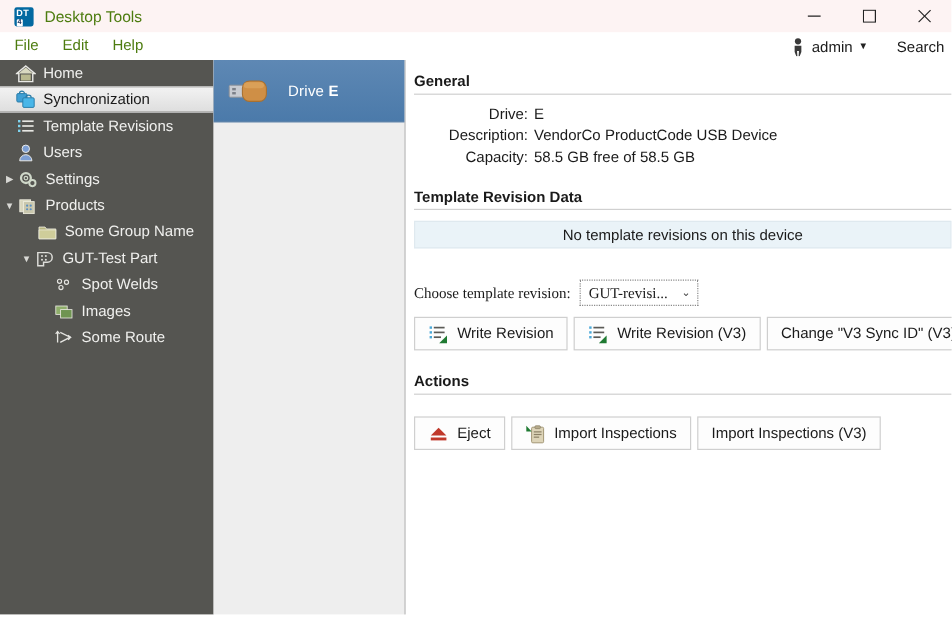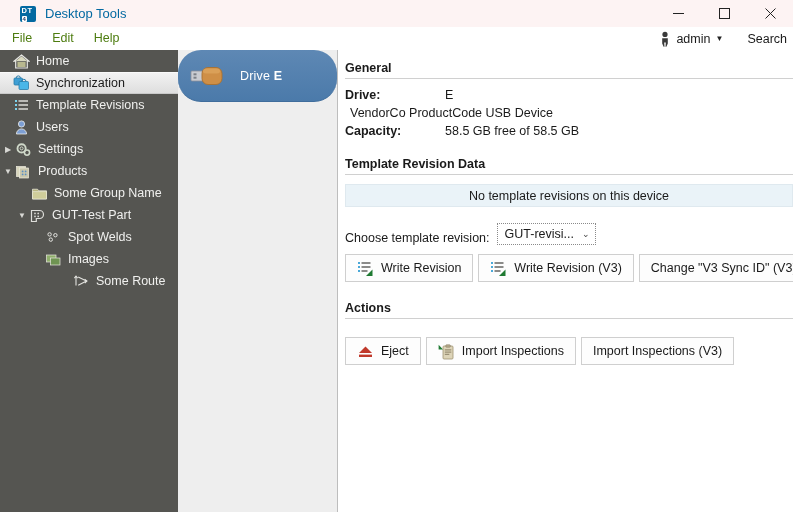--- a/index.html
+++ b/index.html
@@ -10,32 +10,32 @@
     overflow: hidden;
   }
   #app { position: relative; width: 793px; height: 517px; background:#fff; }
 
   
   .titlebar {
     position:absolute; left:0; top:0; width:793px; height:27px;
     background:#fdf3f3; display:flex; align-items:center;
   }
   .app-icon {
-    width:16px; height:16px; margin-left:20px; margin-right:9px;
+    width:16px; height:16px; margin-left:12px; margin-right:9px;
     background:#0369a1; border-radius:2px; position:relative;
     display:flex; align-items:center; justify-content:center;
     color:#fff; font-size:8px; font-weight:bold; letter-spacing:.5px;
     line-height:1;
   }
   .app-icon .dt { position:absolute; top:1px; left:1.5px; font-size:7.5px; }
   .app-icon .four {
     position:absolute; bottom:0px; left:1.5px; font-size:6px;
     background:#fff; color:#1f3864; padding:0 1px; border-radius:1px; line-height:6px;
   }
-  .title-text { font-size:13px; color:#0369a1; }
+  .title-text { font-size:13px; color:#4d7c0f; }
   .win-buttons { position:absolute; right:0; top:0; height:27px; display:flex; }
   .win-btn {
     width:46px; height:27px; display:flex; align-items:center; justify-content:center;
     font-size:12px; color:#222; background:transparent;
   }
   .win-btn svg { display:block; }
 
   
   .menubar {
     position:absolute; left:0; top:27px; width:793px; height:23px;
@@ -73,47 +73,47 @@
   .nav-label { line-height:1; }
 
   
   .drivepanel {
     position:absolute; left:178px; top:50px; width:160px; height:462px;
     background:#eeeeee; border-right:1px solid #bdbdbd;
   }
   .drive-item {
     height:52px; background:linear-gradient(to bottom,#5e88b4 0%, #4b7aaa 100%);
     border-bottom:1px solid #3f6d9c;
-    display:flex; align-items:center; padding-left:12px; color:#ffffff; font-size:12.5px;border-radius:23px;
+    display:flex; align-items:center; padding-left:12px; color:#ffffff; font-size:12.5px;
   }
   .usb-icon { width:40px; height:22px; position:relative; margin-right:10px; flex:none; }
   .drive-label { letter-spacing:.2px; }
   .drive-label b { font-weight:bold; }
 
   
   .detail {
     position:absolute; left:339px; top:50px; width:454px; height:462px;
     background:#ffffff; padding:11px 0 0 6px;
   }
   .section-title {
     font-size:12.5px; font-weight:bold; color:#1a1a1a;
     padding-bottom:3px; margin-bottom:0;
   }
   .rule { height:1px; background:#d0d0d0; margin-bottom:7px; }
   .kv { font-size:12.5px; color:#1a1a1a; display:flex; line-height:18px; }
-  .kv .k { width:95px; text-align:left; flex:none;font-weight:bold; }
+  .kv .k { width:95px; text-align:right; flex:none; }
   .kv .v { margin-left:5px; }
 
   .banner {
     margin-top:9px; height:23px; background:#eaf3f8; border:1px solid #dfe9ef;
     display:flex; align-items:center; justify-content:center;
     font-size:12.5px; color:#1a1a1a;
   }
 
-  .choose-row { display:flex; align-items:flex-end; margin-top:16px; }
+  .choose-row { display:flex; align-items:center; margin-top:26px;font-family:Liberation Serif, serif; }
   .choose-label { font-size:12.5px; color:#1a1a1a; margin-right:7px; }
   .combo {
     width:99px; height:22px; background:#fff; border:1px dotted #8a8a8a;
     display:flex; align-items:center; justify-content:space-between;
     padding:0 5px 0 7px; font-size:12.5px; color:#1a1a1a;
   }
   .combo .chev { font-size:9px; color:#444; }
 
   .btnrow { display:flex; margin-top:9px; gap:5px; }
   .btn {
@@ -291,21 +291,21 @@
     <div class="nav-row" style="padding-left:44px;">
       <span class="nav-icon">
         <svg width="17" height="17" viewBox="0 0 17 17">
           <rect x="1.5" y="4" width="9.5" height="7" fill="#8fae6b" stroke="#e8e8e0" stroke-width="0.7"></rect>
           <rect x="5.5" y="7" width="9.5" height="7" fill="#6f9452" stroke="#e8e8e0" stroke-width="0.7"></rect>
         </svg>
       </span>
       <span class="nav-label">Images</span>
     </div>
 
-    <div class="nav-row" style="padding-left:72px;">
+    <div class="nav-row" style="padding-left:44px;">
       <span class="nav-icon">
         <svg width="17" height="17" viewBox="0 0 17 17">
           <path d="M3 3.5 L3 12.5" stroke="#e4e4e0" stroke-width="1.1" fill="none"></path>
           <path d="M1.4 5.2 L3 3.2 L4.6 5.2" stroke="#e4e4e0" stroke-width="1.1" fill="none"></path>
           <path d="M5.2 4 L13.5 8 L5.2 12.3" stroke="#e4e4e0" stroke-width="1.1" fill="none"></path>
           <path d="M11.8 10.2 L13.8 8.1 L11.6 6.3" stroke="#e4e4e0" stroke-width="1.1" fill="none"></path>
         </svg>
       </span>
       <span class="nav-label">Some Route</span>
     </div>
@@ -330,20 +330,21 @@
   <div class="detail">
 
     <div class="section-title">General</div>
     <div class="rule"></div>
 
     <div class="kv">
       <span class="k">Drive:</span>
       <span class="v">E</span>
     </div>
     <div class="kv">
+      <span class="k">Description:</span>
       <span class="v">VendorCo ProductCode USB Device</span>
     </div>
     <div class="kv">
       <span class="k">Capacity:</span>
       <span class="v">58.5 GB free of 58.5 GB</span>
     </div>
 
     <div class="section-title" style="margin-top:17px;">Template Revision Data</div>
     <div class="rule"></div>
 

